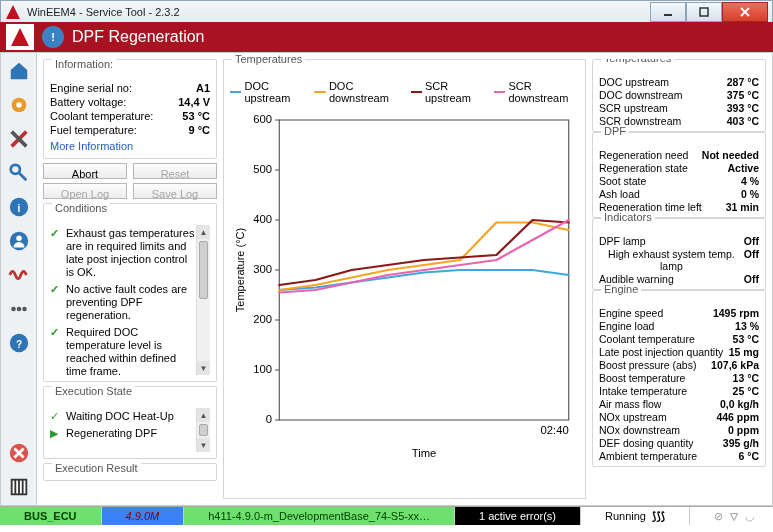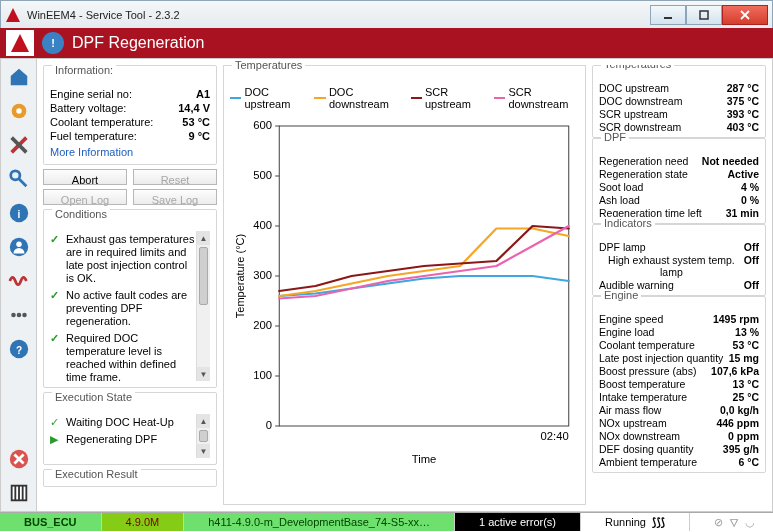--- a/index.html
+++ b/index.html
@@ -1,19 +1,19 @@
 <!DOCTYPE html>
 <html><head>
 <meta charset="utf-8">
 <style>
 * { box-sizing: border-box; margin: 0; padding: 0; font-family: "Segoe UI", Tahoma, sans-serif; font-size: 11px; }
 html, body { width: 773px; height: 532px; overflow: hidden; background: #fff; }
 
 
-.titlebar { height: 28px; background: linear-gradient(#f5f7f8,#e4eaee); display:flex; align-items:center; padding:0 4px; border:1px solid #8ea5b7; border-bottom:none; }
+.titlebar { height: 22px; background: linear-gradient(#f5f7f8,#e4eaee); display:flex; align-items:center; padding:0 4px; border:1px solid #8ea5b7; border-bottom:none; }
 .titlebar .app-icon { width:16px; height:16px; margin-right:6px; }
 .titlebar .title { color:#222; flex:1; }
 .winbtns { display:flex; gap:0; }
 .winbtn { width:36px; height:20px; display:flex; align-items:center; justify-content:center; border:1px solid #8ea5b7; background:linear-gradient(#f3f8fb,#d3e3ef); font-size:10px; cursor:pointer;}
 .winbtn.close { background:linear-gradient(#f16c5e,#d43f2a); color:#fff; border-color:#a22; width:46px;}
 .winbtn svg { width:12px; height:10px; }
 
 
 .header { height:30px; background:#a81221; color:#fff; display:flex; align-items:center; padding:0 6px; gap:8px; }
 .header .agco { width:28px; height:26px; background:#fff; display:flex; align-items:center; justify-content:center; }
@@ -69,21 +69,21 @@
 
 .col-right .fset { padding:3px 6px 4px; }
 .col-right .kv { padding:0.5px 0; }
 .col-right .kv .k { font-size:10.5px;}
 .col-right .kv .v { font-size:10.5px;}
 
 
 .statusbar { height:19px; display:flex; align-items:stretch; border-top:1px solid #aaa; font-size:10px;}
 .statusbar .seg { display:flex; align-items:center; padding:0 24px; border-right:1px solid #ccc; white-space:nowrap;}
 .seg.bus { background:#6ee06e; color:#004400; font-weight:bold;}
-.seg.ver { background:#84cc16; color:#7a0000;}
+.seg.ver { background:#3b82f6; color:#7a0000;font-style:italic;}
 .seg.base { background:#6ee06e; color:#004400; flex:0 0 auto;}
 .seg.err { background:#000000; color:#fff;}
 .seg.run { background:#fff;}
 .seg.icons { background:#fff; color:#999; flex:1;}
 .seg.tab { background:#fff; color:#888;}
 </style>
 </head>
 <body>
 
 <div class="titlebar">
@@ -340,21 +340,21 @@
             <span class="k">SCR downstream</span>
             <span class="v">403 °C</span>
           </div></div>
         <div class="fset"><span class="legend">DPF</span><div class="kv">
             <span class="k">Regeneration need</span>
             <span class="v">Not needed</span>
           </div><div class="kv">
             <span class="k">Regeneration state</span>
             <span class="v">Active</span>
           </div><div class="kv">
-            <span class="k">Soot load</span>
+            <span class="k">Soot state</span>
             <span class="v">4 %</span>
           </div><div class="kv">
             <span class="k">Ash load</span>
             <span class="v">0 %</span>
           </div><div class="kv">
             <span class="k">Regeneration time left</span>
             <span class="v">31 min</span>
           </div></div>
         <div class="fset"><span class="legend">Indicators</span><div class="kv">
             <span class="k">DPF lamp</span>

